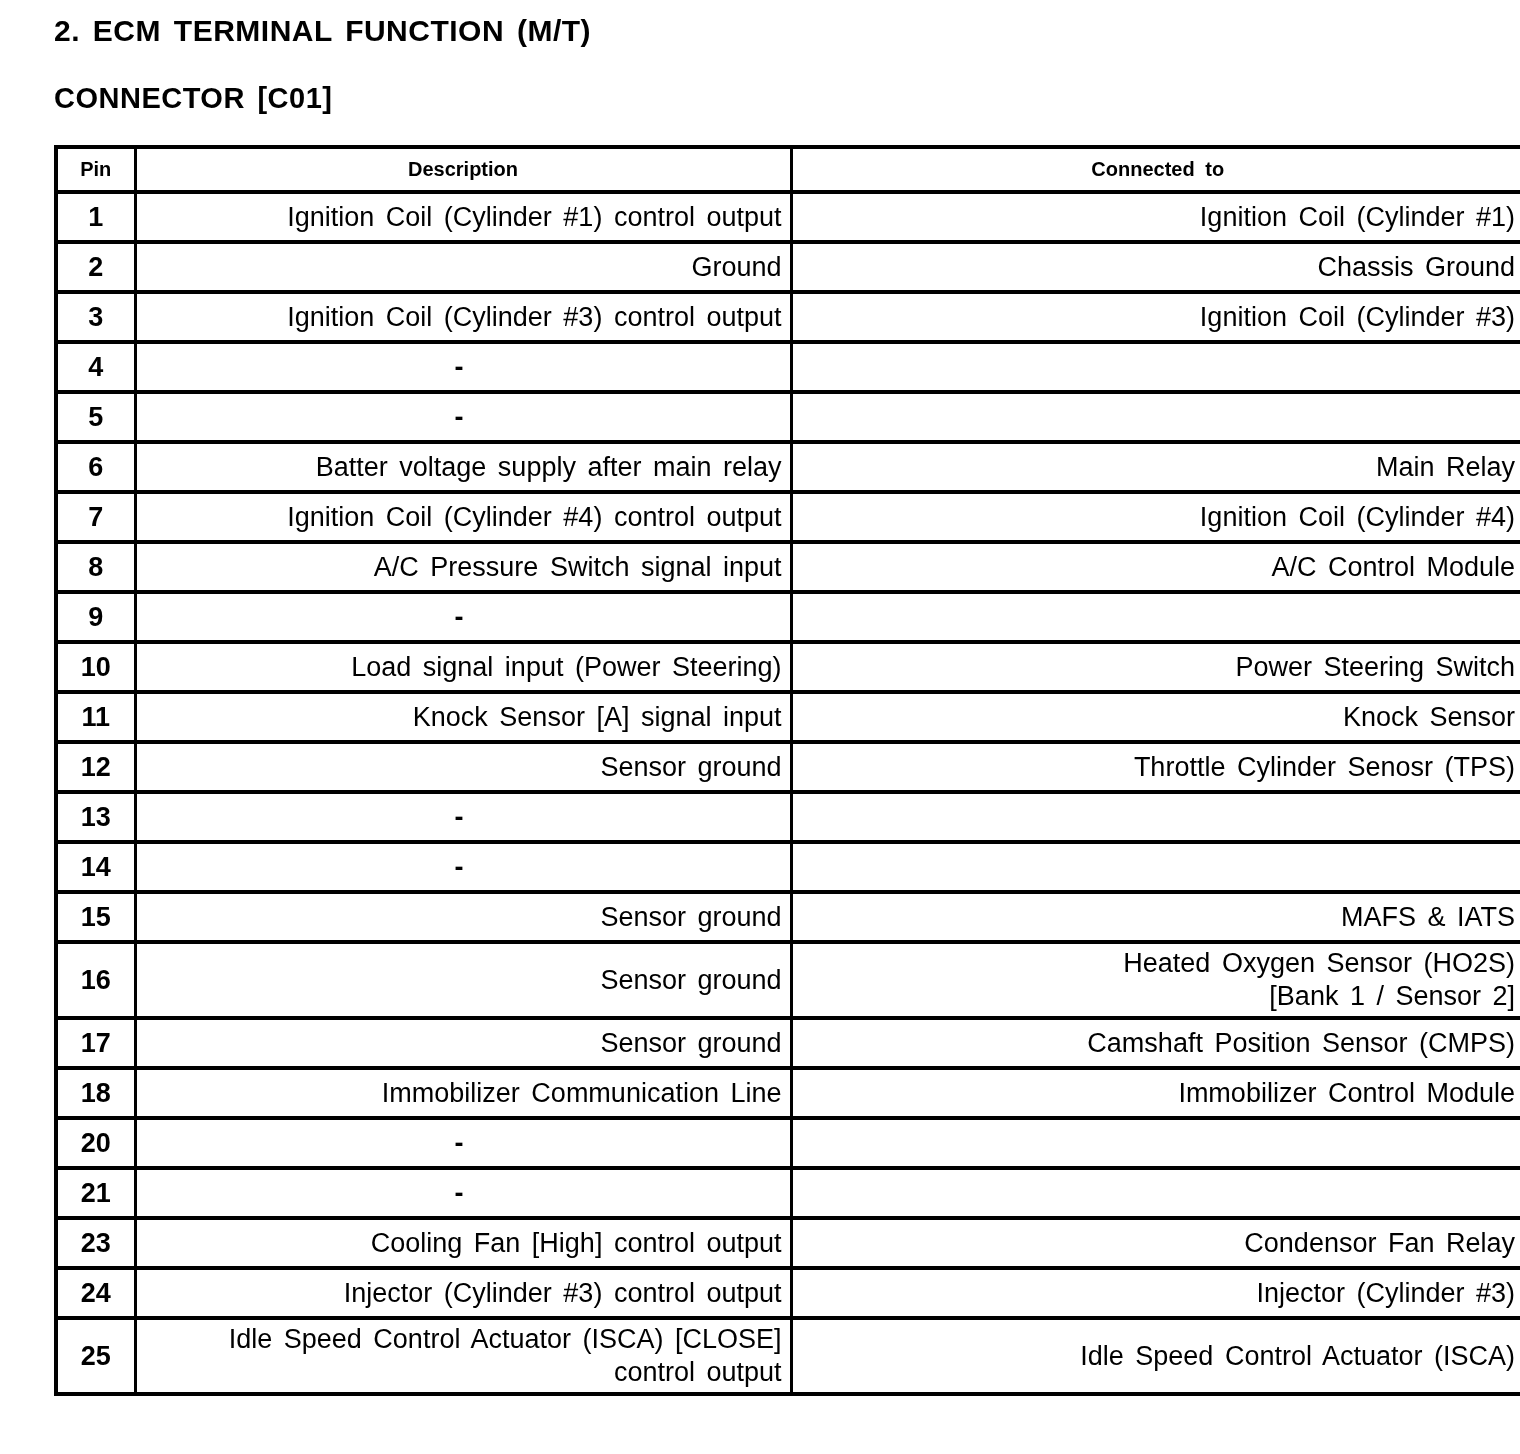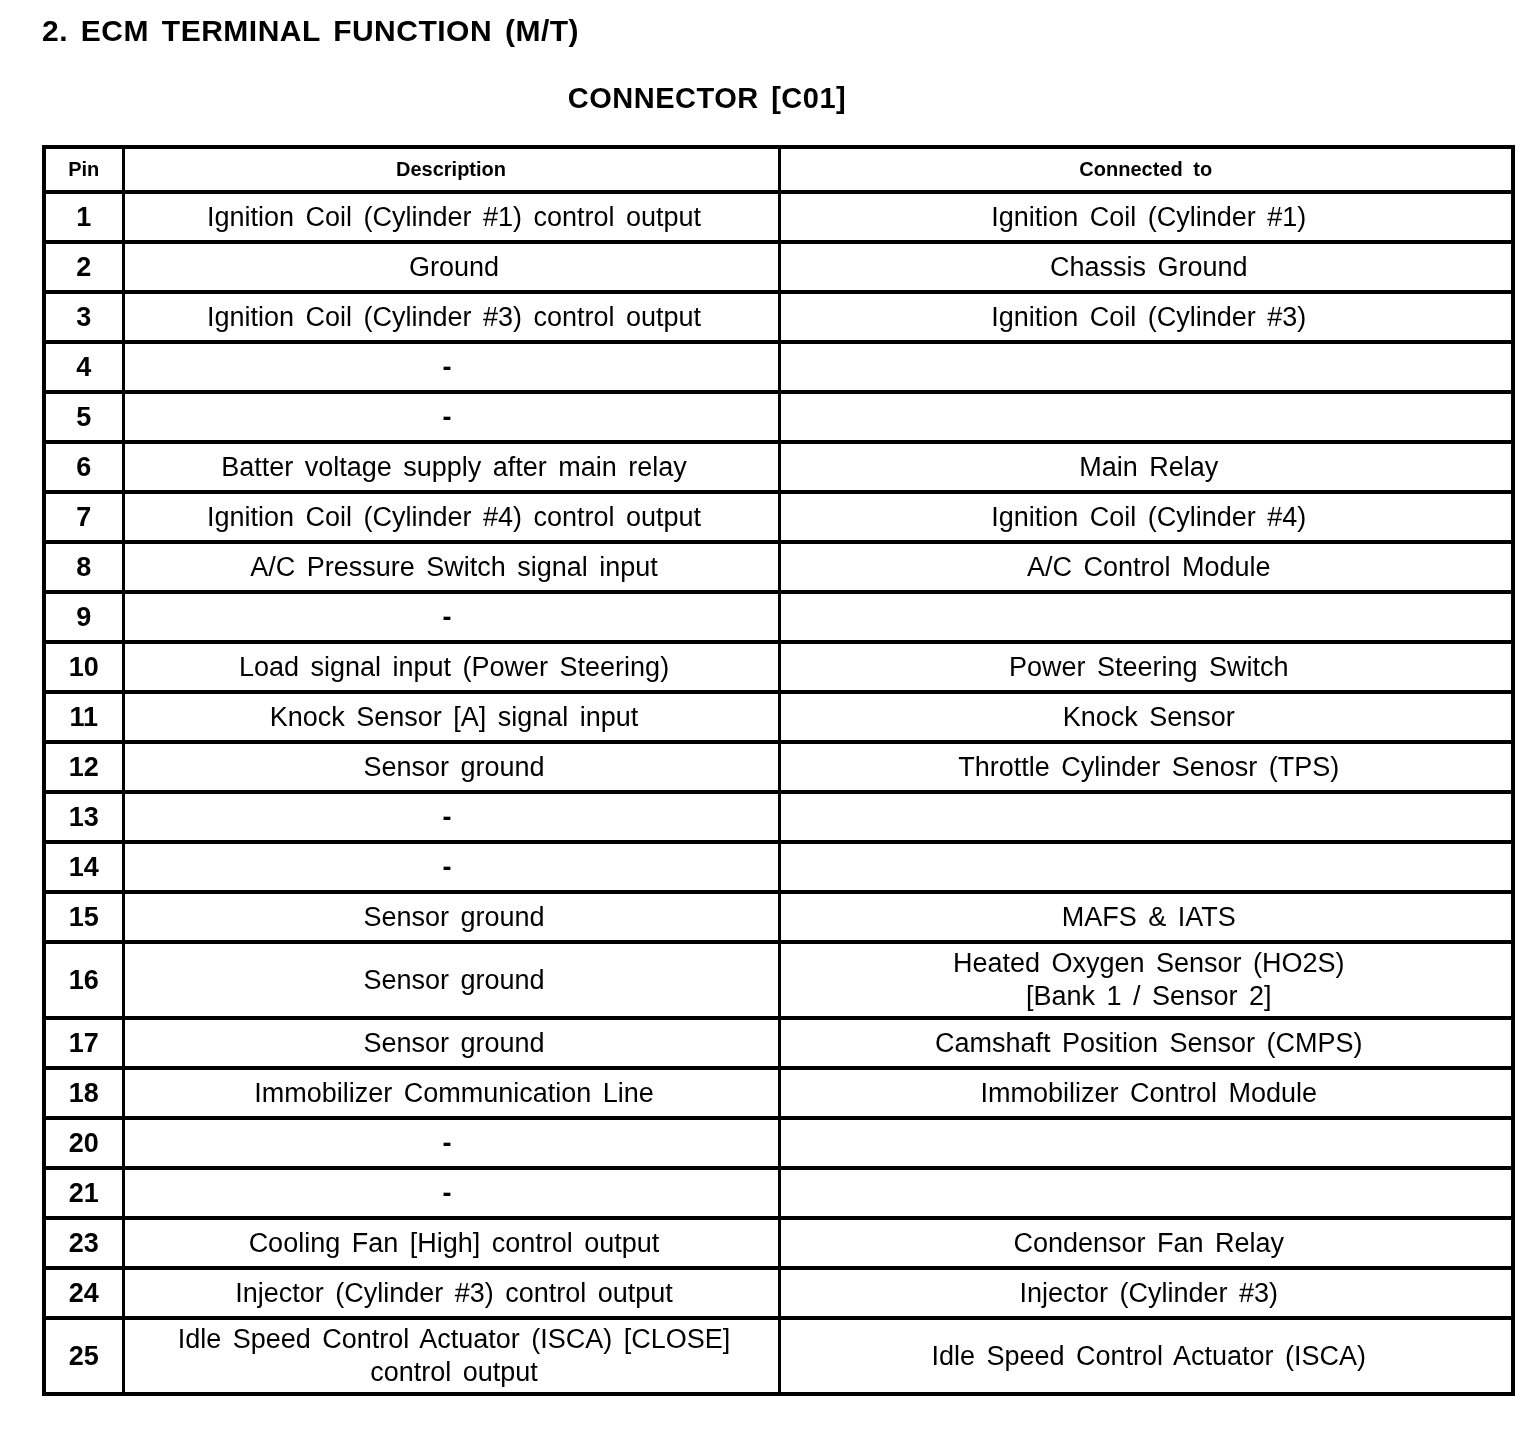--- a/index.html
+++ b/index.html
@@ -12,37 +12,37 @@
   }
   .page {
     position: relative;
     width: 1380px;
     height: 1454px;
     background: #ffffff;
     color: #000000;
     font-family: "Liberation Sans", sans-serif;
     box-sizing: border-box;
     padding: 14px 8px 0 42px;
+    margin-left: 12px;
   }
   .doc-title {
     font-size: 30px;
     font-weight: 600;
     letter-spacing: 0.5px;
     word-spacing: 4px;
     margin: 0 0 0 0;
     line-height: 34px;
   }
   .connector-title {
     font-size: 29px;
     font-weight: 700;
     letter-spacing: 0.5px;
     word-spacing: 4px;
     margin: 34px 0 0 0;
     line-height: 32px;
-    text-align: center;
   }
   table.pin-table {
     margin-top: 31px;
     border-collapse: collapse;
     width: 1469px;
     table-layout: fixed;
   }
   table.pin-table, table.pin-table th, table.pin-table td {
     border: 3px solid #000000;
   }
@@ -71,21 +71,21 @@
     padding: 3px 8px 3px 0;
     white-space: pre-line;
     overflow: hidden;
   }
   td.pin-cell {
     text-align: center;
     padding: 0;
     font-weight: 600;
   }
   td.description-cell, td.connected-cell {
-    text-align: center;
+    text-align: right;
     padding-left: 14px;
   }
   td.description-cell.dash {
     text-align: center;
     padding-left: 0;
     font-weight: 700;
   }
 </style>
 </head>
 <body>

